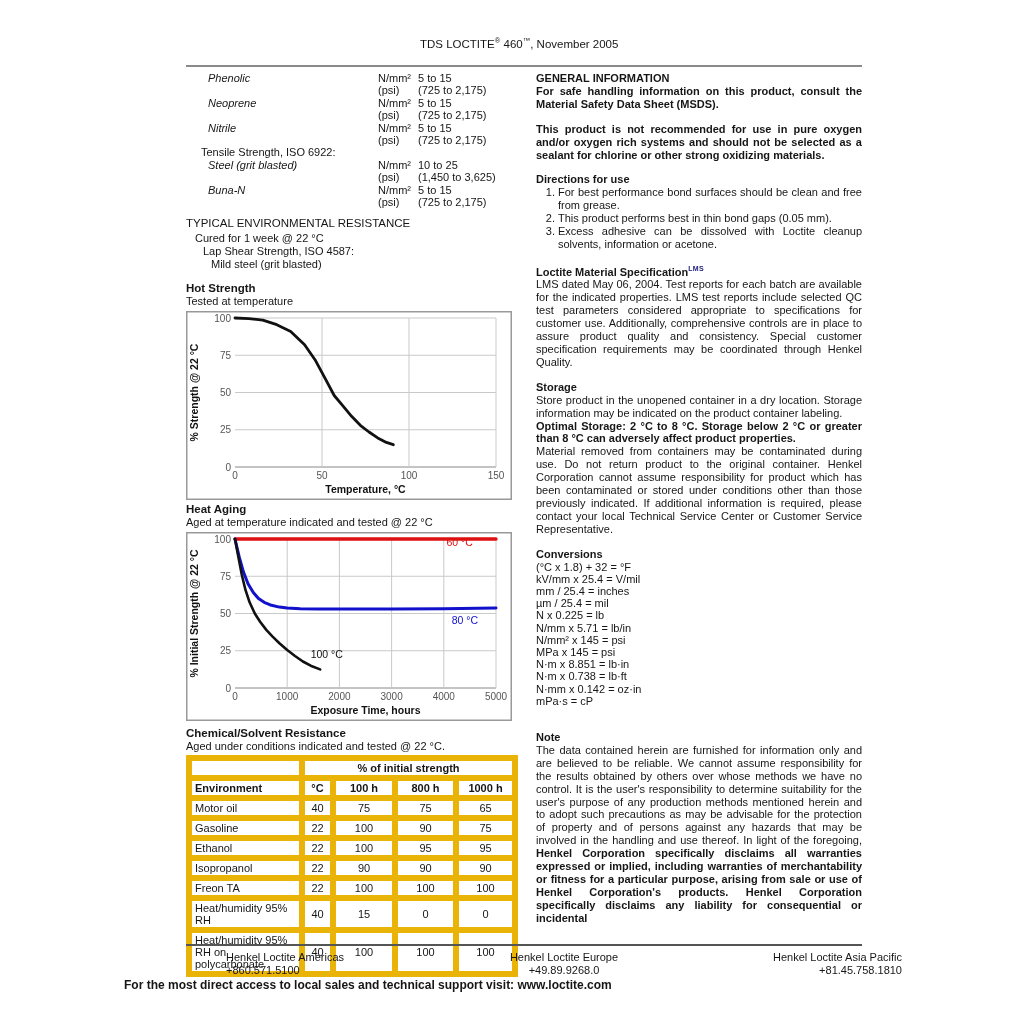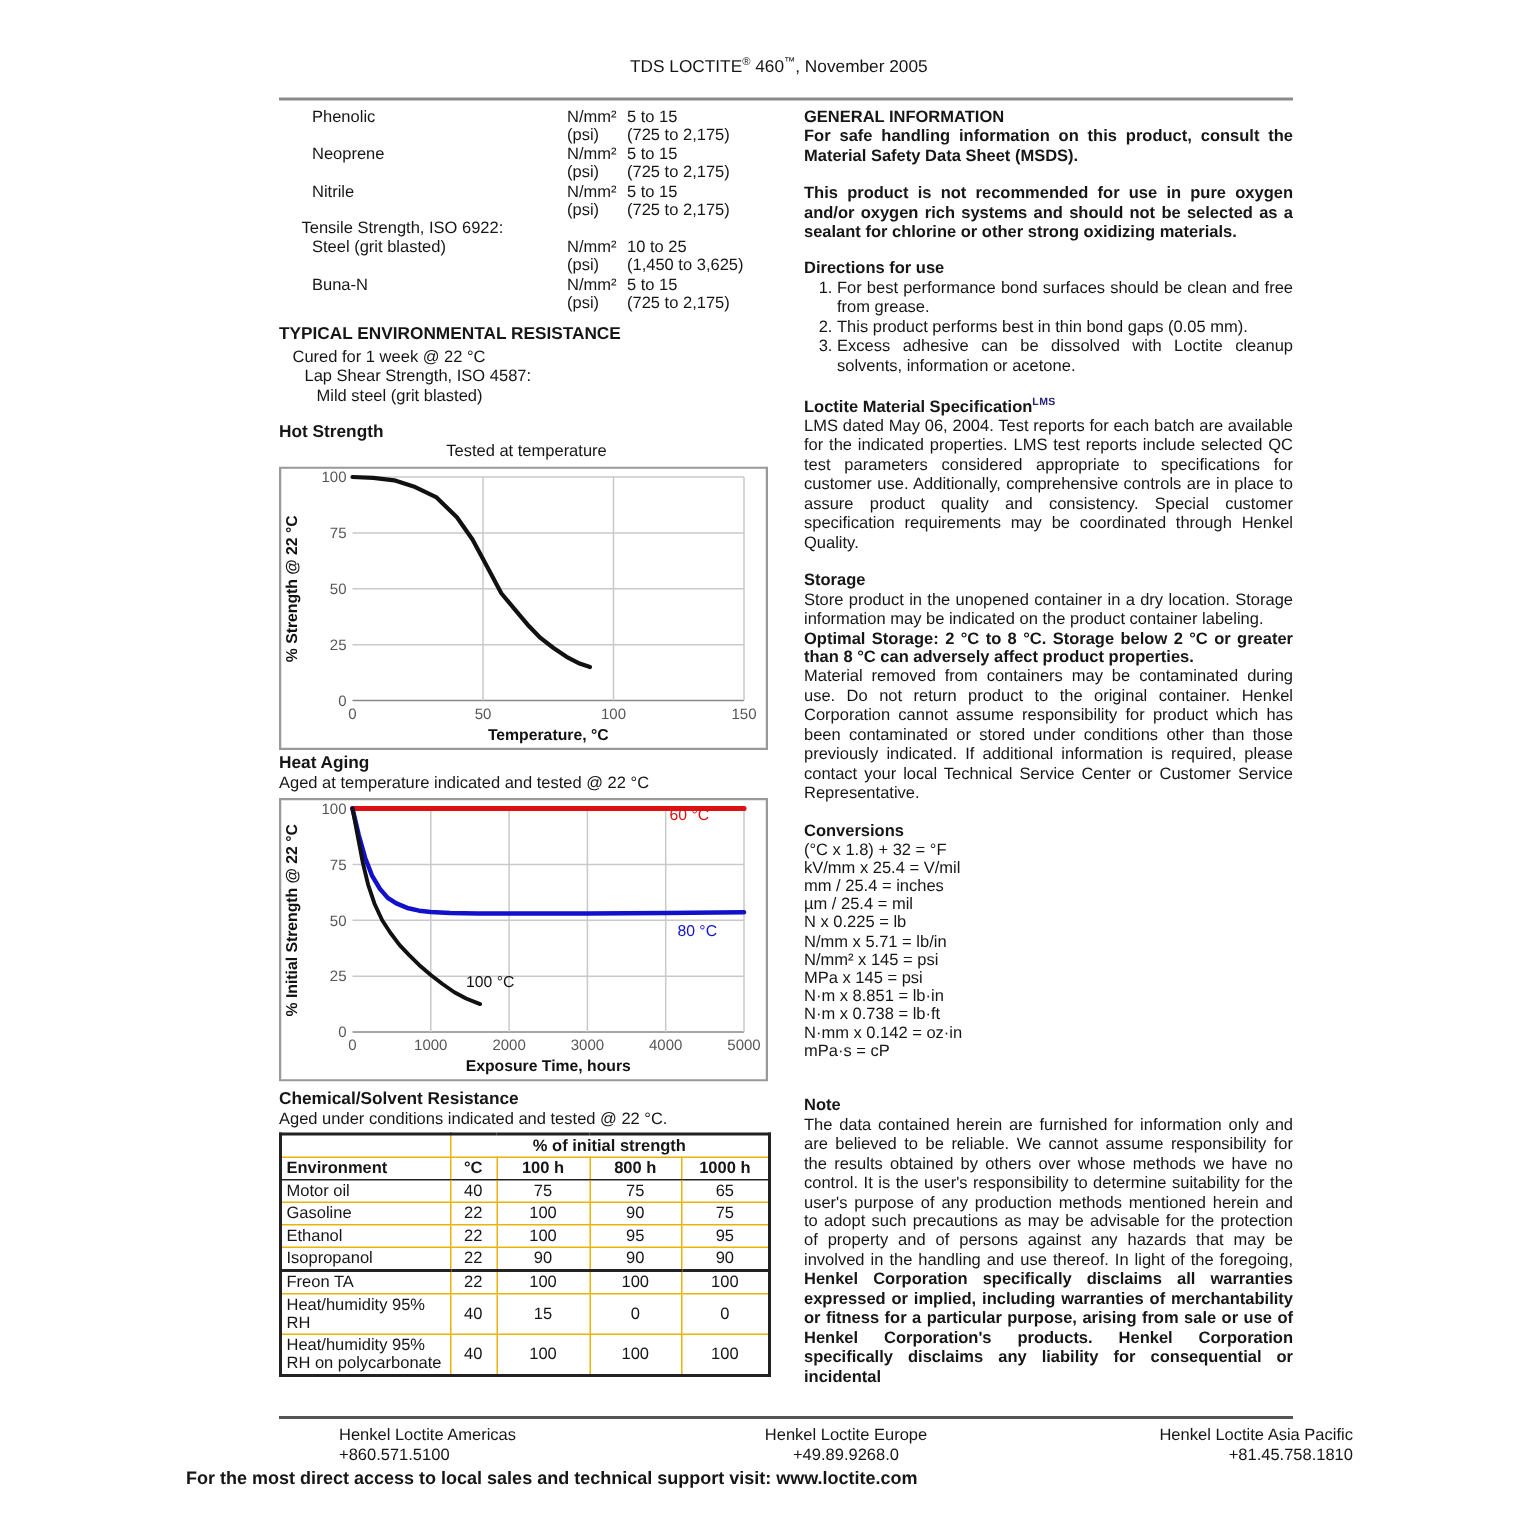--- a/index.html
+++ b/index.html
@@ -9,40 +9,40 @@
   
   #hdr{left:420px;top:36px;width:442px;font-size:11.5px;}
   #hdr sup{font-size:7.5px;}
   .rule{height:1.5px;background:#8a8a8a;}
   #toprule{left:186px;top:65px;width:676px;}
   #botrule{left:186px;top:944px;width:676px;background:#555;}
   
   #props{left:186px;top:72px;width:330px;font-size:11px;line-height:12.4px;}
   .prow{display:grid;grid-template-columns:192px 40px 94px;}
   .pname.ind1{padding-left:15px;}
-  .pname.ind2{padding-left:22px;}
+  .pname.ind2{padding-left:22px;font-style:italic;}
   
   #env{left:186px;top:217px;width:330px;font-size:11px;line-height:13px;}
-  #env .eh{font-size:11.5px;font-weight:bold;margin-bottom:2px;}
+  #env .eh{font-size:11.5px;font-weight:normal;margin-bottom:2px;}
   #env .l1{padding-left:9px;}
   #env .l2{padding-left:17px;}
   #env .l3{padding-left:25px;}
   
   .ctitle{left:186px;width:330px;font-size:11.5px;font-weight:bold;}
   .csub{left:186px;width:330px;font-size:11px;}
   .chartsvg{left:186px;width:326px;height:189px;}
   svg text{font-family:"Liberation Sans",sans-serif;}
   .tick{font-size:10px;fill:#555;}
   .axlab{font-size:10.5px;font-weight:bold;fill:#111;}
   .slabel{font-size:10.5px;}
   
   #chemtitle{top:727px;}
   #chemsub{top:740px;}
   #chemtbl{left:186px;top:755px;width:326px;border-collapse:collapse;table-layout:fixed;font-size:11px;}
-  #chemtbl td,#chemtbl th{border:1px solid #eab308;padding:1px 3px;text-align:center;font-weight:normal;}
+  #chemtbl td,#chemtbl th{border:6px solid #eab308;padding:1px 3px;text-align:center;font-weight:normal;}
   #chemtbl{border:2px solid #222;}
   #chemtbl .envcell{text-align:left;}
   #chemtbl tr.hdr2 th{font-weight:bold;border-bottom:1.5px solid #222;}
   #chemtbl tr.hdr2 th.envcell{text-align:left;}
   #chemtbl .c-span{font-weight:bold;}
   #chemtbl tr.thick td{border-bottom:2px solid #222;}
   
   #rcol{left:536px;top:72px;width:326px;font-size:11px;line-height:12.9px;}
   #rcol p{margin:0 0 12px 0;text-align:justify;}
   #rcol p.tight{margin:0;}
@@ -108,21 +108,21 @@
 </div>
 
 <div class="abs" id="env">
   <div class="eh">TYPICAL ENVIRONMENTAL  RESISTANCE</div>
   <div class="l1">Cured for 1 week @ 22 °C</div>
   <div class="l2">Lap Shear Strength, ISO 4587:</div>
   <div class="l3">Mild steel (grit blasted)</div>
 </div>
 
 <div class="abs ctitle" style="top:282px;">Hot Strength</div>
-<div class="abs csub" style="top:295px;text-align:center;">Tested at temperature</div>
+<div class="abs csub" style="top:295px;">Tested at temperature</div>
 <svg class="abs chartsvg" style="top:311px;" viewBox="0 0 326 189">
     <rect x="0.75" y="0.75" width="324.5" height="187.5" fill="#ffffff" stroke="#999" stroke-width="1.5"></rect>
     <line x1="49" y1="156" x2="310" y2="156" stroke="#888" stroke-width="1"></line>
     <text x="45" y="159.5" text-anchor="end" class="tick">0</text>
     <line x1="49" y1="118.75" x2="310" y2="118.75" stroke="#c9c9c9" stroke-width="1"></line>
     <text x="45" y="122.25" text-anchor="end" class="tick">25</text>
     <line x1="49" y1="81.5" x2="310" y2="81.5" stroke="#c9c9c9" stroke-width="1"></line>
     <text x="45" y="85" text-anchor="end" class="tick">50</text>
     <line x1="49" y1="44.25" x2="310" y2="44.25" stroke="#c9c9c9" stroke-width="1"></line>
     <text x="45" y="47.75" text-anchor="end" class="tick">75</text>

